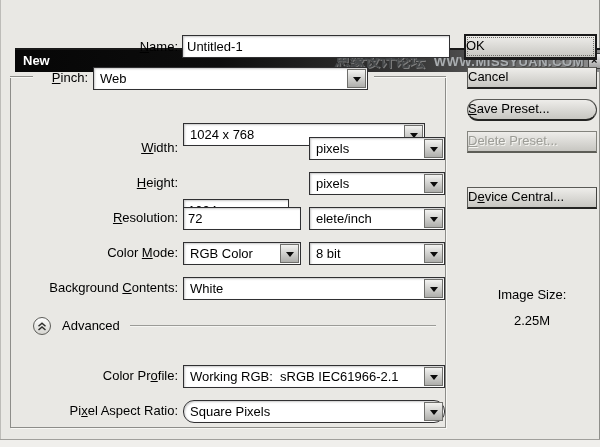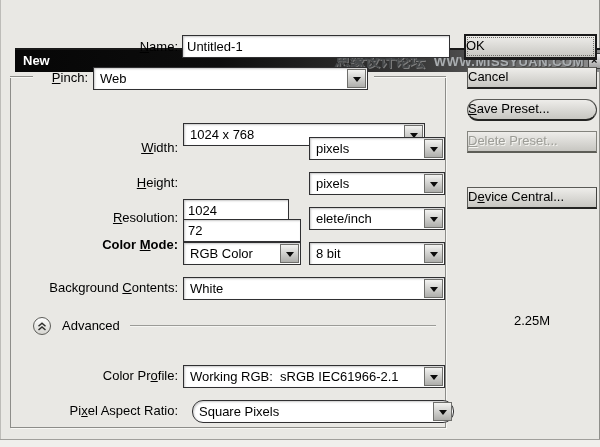--- a/index.html
+++ b/index.html
@@ -114,29 +114,29 @@
 
   <div class="lbl" style="top:172px;"><span></span><span class="mn">H</span><span>eight:</span></div>
   <div class="dd" style="left:309px;top:172px;width:136px;">
     <span class="dd-text">pixels</span>
     <span class="dd-btn">
         <i class="tri"></i>
       </span>
   </div>
 
   <div class="lbl" style="top:207px;"><span></span><span class="mn">R</span><span>esolution:</span></div>
-  <input class="txt" style="left: 183px; top: 207px; width: 118px; margin-top: 12px;" value="72">
+  <input class="txt" style="left: 183px; top: 207px; width: 118px;" value="72">
   <div class="dd" style="left:309px;top:207px;width:136px;">
     <span class="dd-text">elete/inch</span>
     <span class="dd-btn">
         <i class="tri"></i>
       </span>
   </div>
 
-  <div class="lbl" style="top:234px;font-weight:bold;"><span>Color </span><span class="mn">M</span><span>ode:</span></div>
+  <div class="lbl" style="top:242px;"><span>Color </span><span class="mn">M</span><span>ode:</span></div>
   <div class="dd" style="left:183px;top:242px;width:118px;text-align:center;">
     <span class="dd-text">RGB Color</span>
     <span class="dd-btn">
         <i class="tri"></i>
       </span>
   </div>
   <div class="dd" style="left:309px;top:242px;width:136px;">
     <span class="dd-text">8 bit</span>
     <span class="dd-btn">
         <i class="tri"></i>
@@ -162,29 +162,30 @@
 
   <div class="lbl" style="top:365px;"><span>Color Pr</span><span class="mn">o</span><span>file:</span></div>
   <div class="dd" style="left:183px;top:365px;width:262px;">
     <span class="dd-text">Working RGB:  sRGB IEC61966-2.1</span>
     <span class="dd-btn">
         <i class="tri"></i>
       </span>
   </div>
 
   <div class="lbl" style="top:400px;"><span>Pi</span><span class="mn">x</span><span>el Aspect Ratio:</span></div>
-  <div class="dd" style="left:192px;top:400px;width:262px;border-radius:11px;">
+  <div class="dd" style="left:183px;top:400px;width:262px;border-radius:11px;">
     <span class="dd-text">Square Pixels</span>
     <span class="dd-btn">
         <i class="tri"></i>
       </span>
   </div>
 
   <div class="btn btn-ok"><span>OK</span></div>
   <div class="btn" style="top:67px;"><span>Cancel</span></div>
   <div class="btn" style="top:99px;border-radius:11px;"><span></span><span class="mn">S</span><span>ave Preset...</span></div>
   <div class="btn" style="top:187px;"><span>D</span><span class="mn">e</span><span>vice Central...</span></div>
   <div class="btn btn-disabled" style="top:131px;"><span></span><span class="mn">D</span><span>elete Preset...</span></div>
 
+  <div class="info-lbl" style="top:285px;">Image Size:</div>
   <div class="info-lbl" style="top:311px;">2.25M</div>
 
   <div class="bottom-strip"></div>
 </div>
 
 </body></html>

